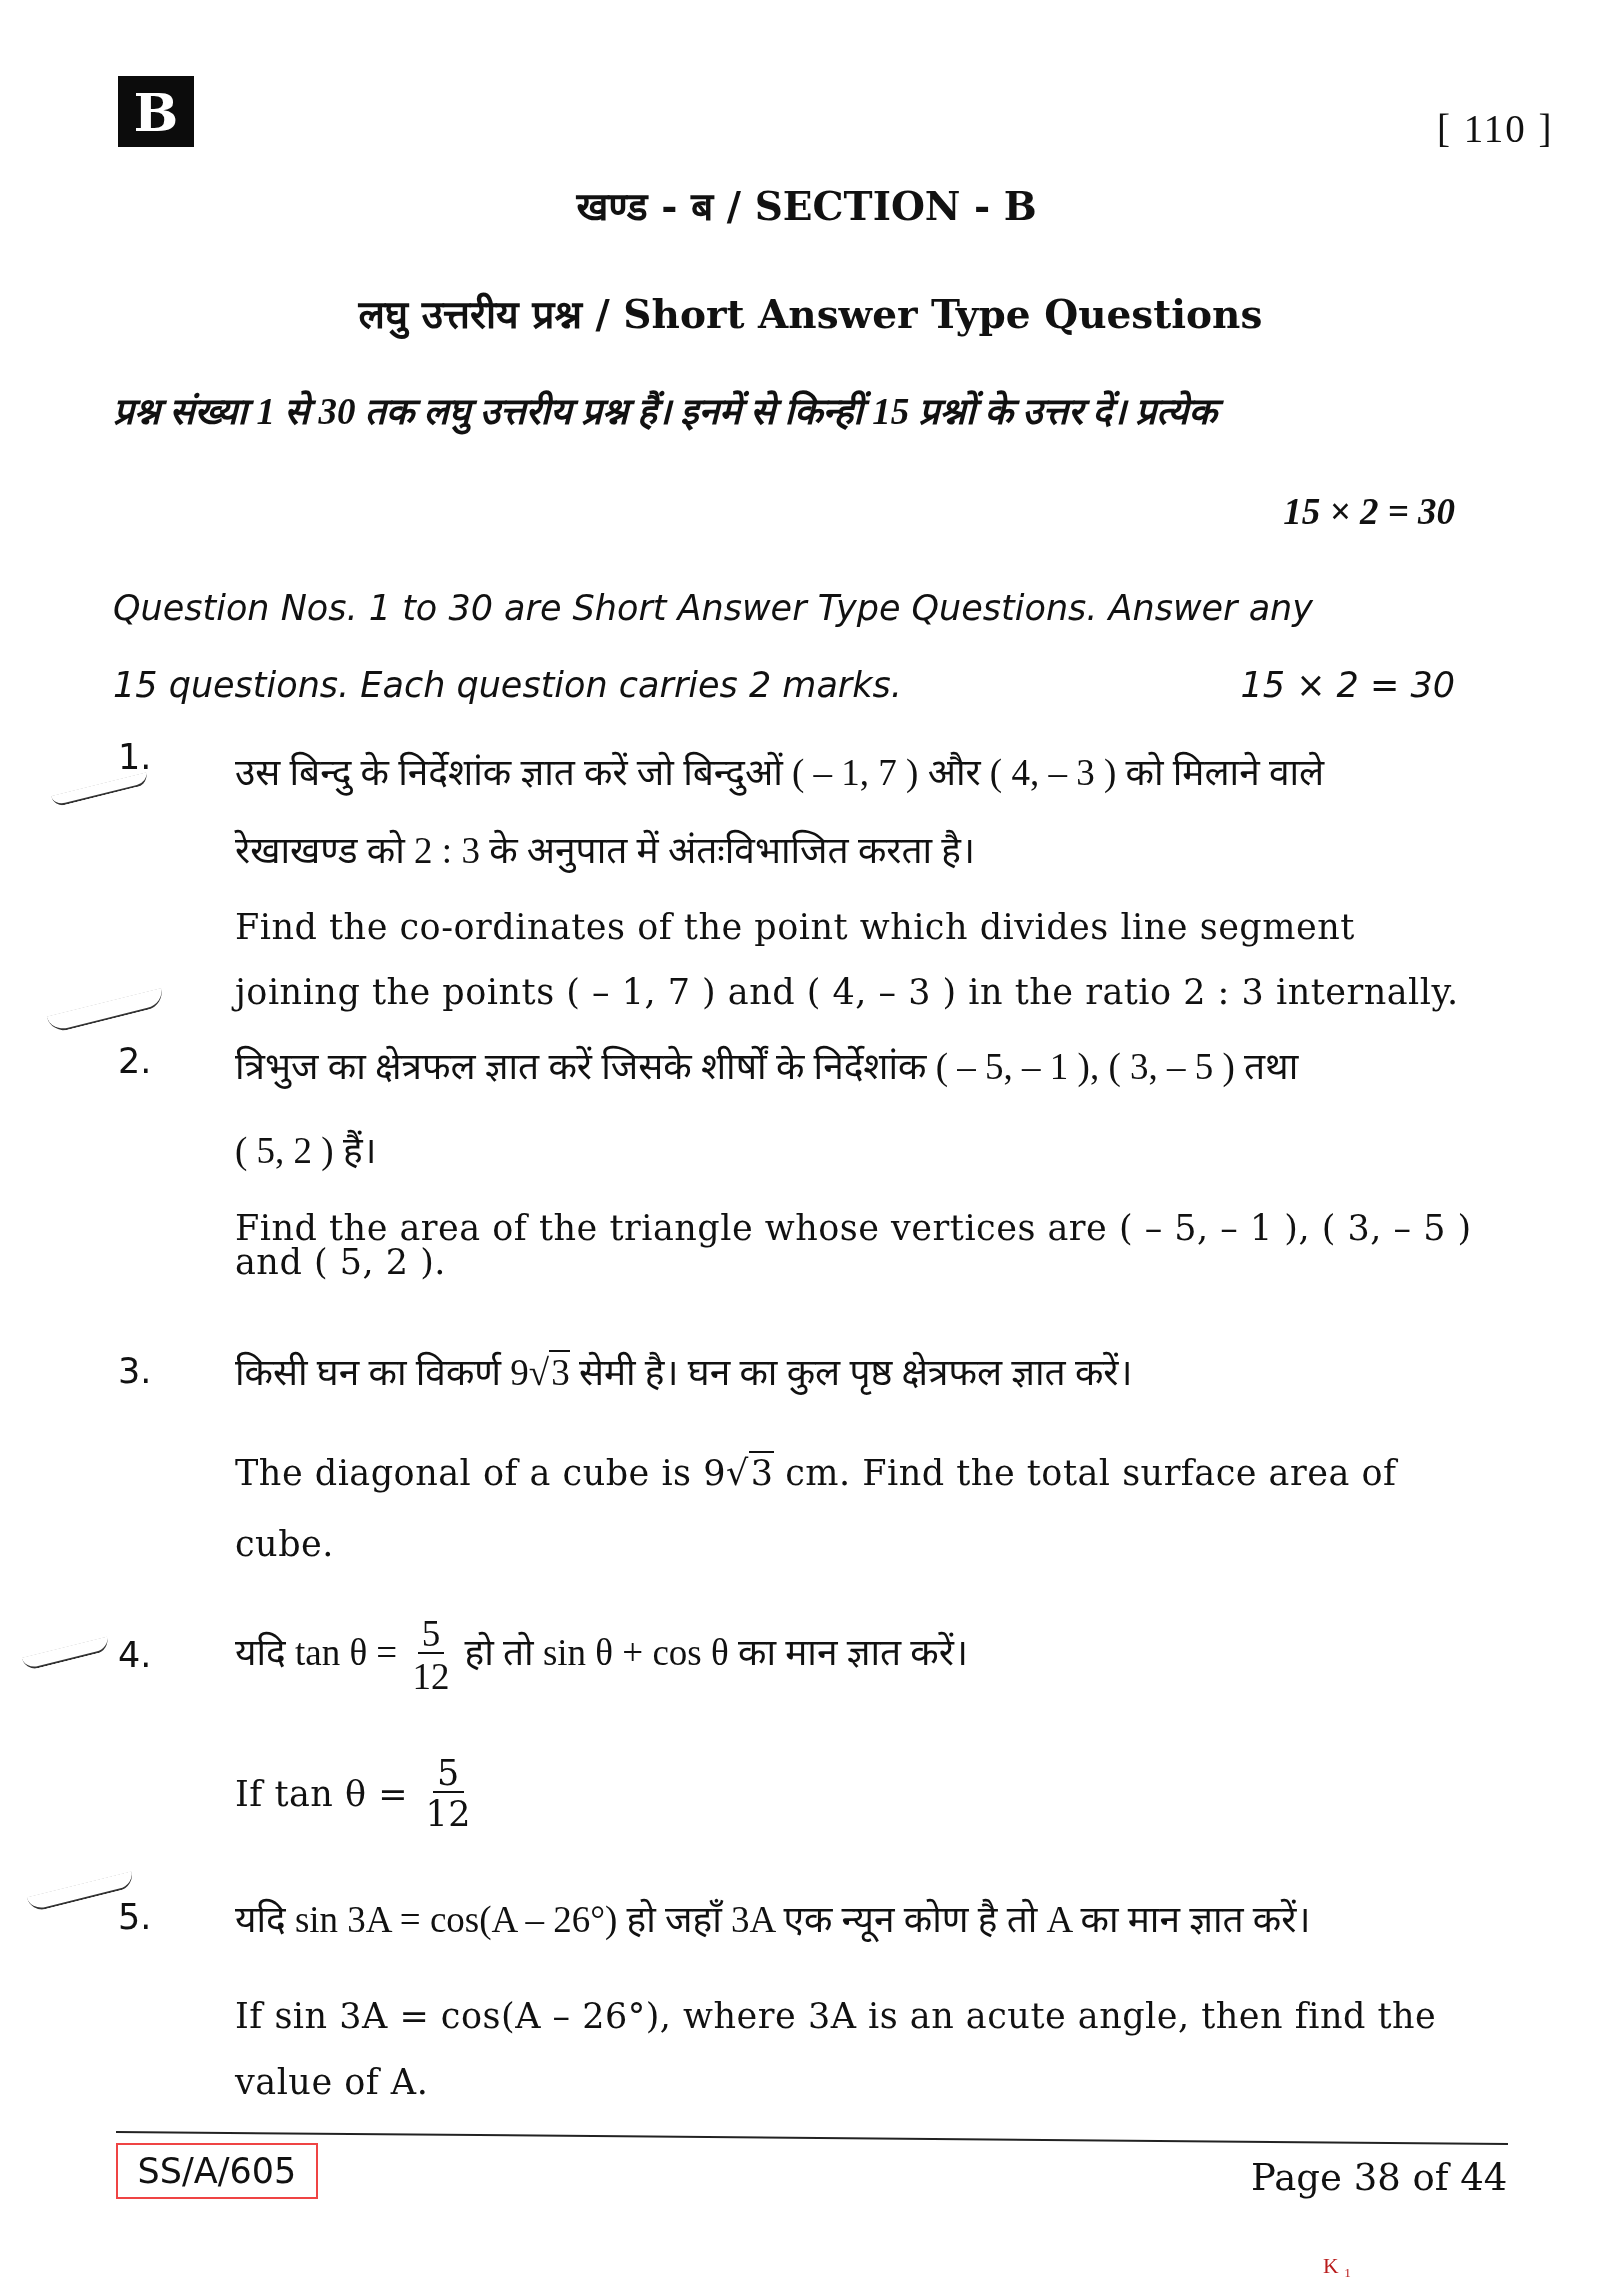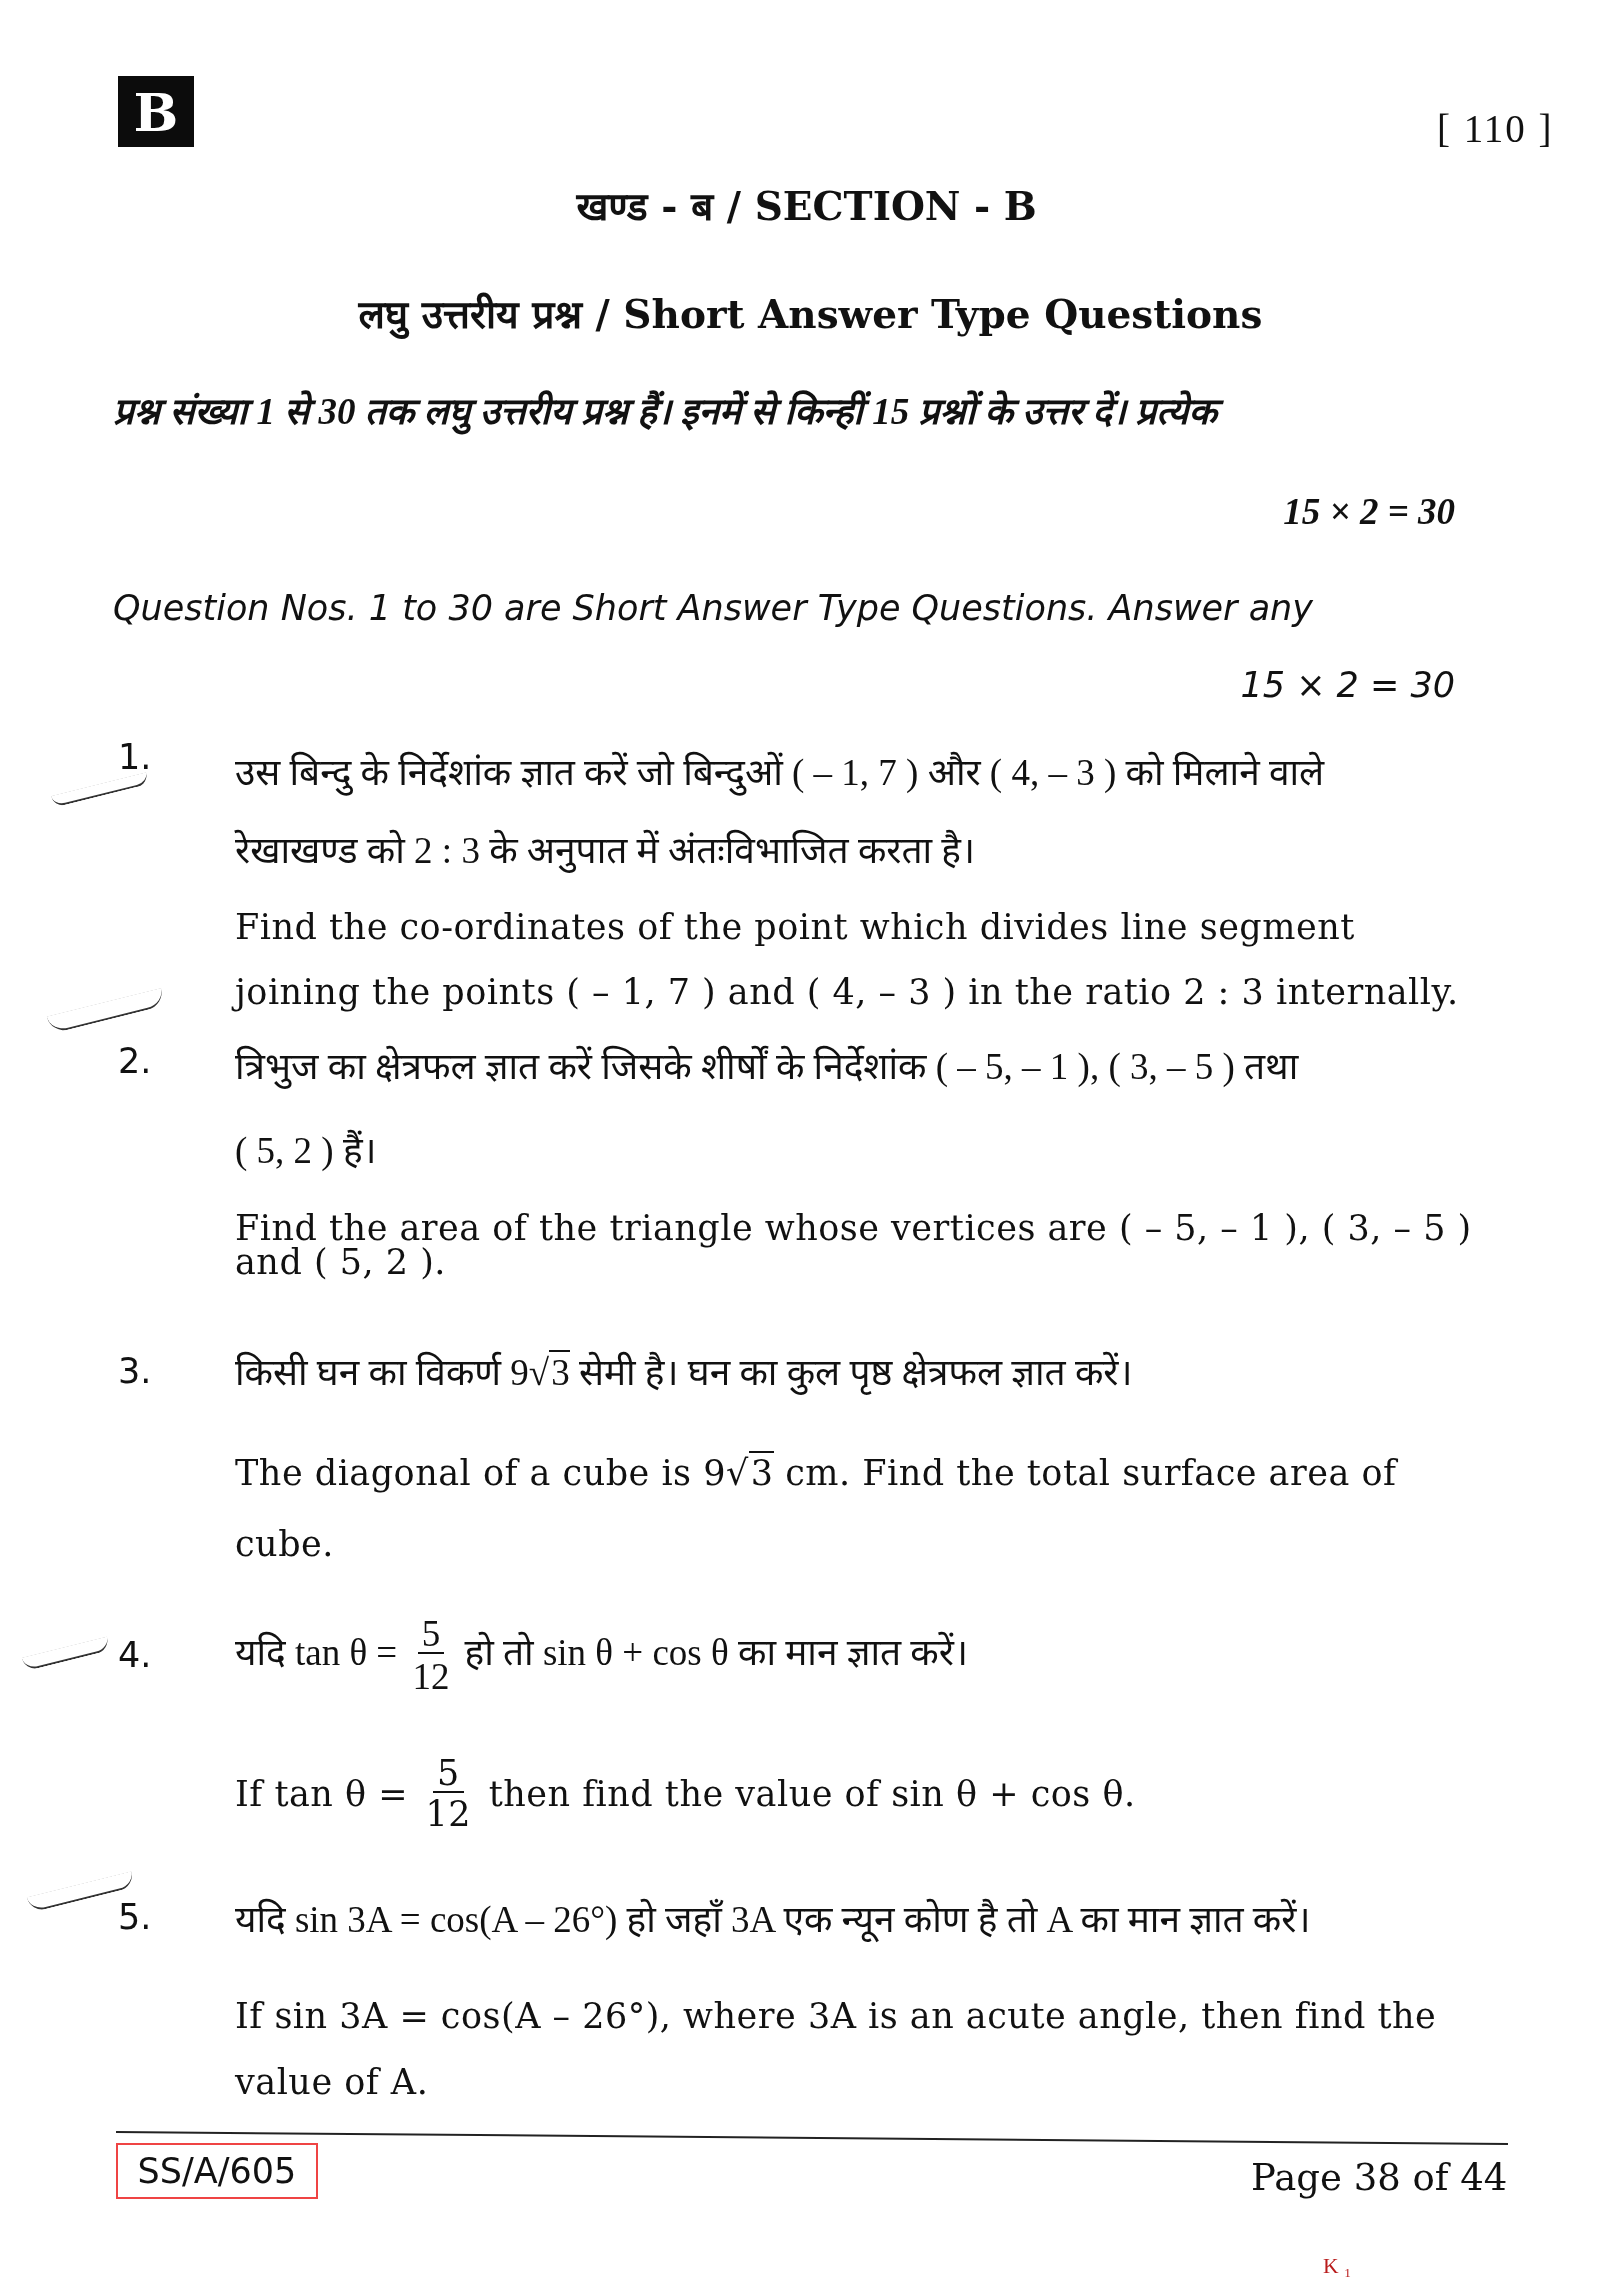--- a/index.html
+++ b/index.html
@@ -62,20 +62,21 @@
 <div class="page-code">[ 110 ]</div>
 <div class="section-title">खण्ड - ब / SECTION - B</div>
 <div class="sub-title">लघु उत्तरीय प्रश्न / Short Answer Type Questions</div>
 
 <div class="instr" style="top:384px;">प्रश्न संख्या 1 से 30 तक लघु उत्तरीय प्रश्न हैं। इनमें से किन्हीं 15 प्रश्नों के उत्तर दें। प्रत्येक</div>
 <div class="instr" style="top:490px;">
   <span class="marks">15 × 2 = 30</span>
 </div>
 <div class="instr instr-en" style="top:588px;">Question Nos. 1 to 30 are Short Answer Type Questions. Answer any</div>
 <div class="instr instr-en" style="top:665px;">
+  <span>15 questions. Each question carries 2 marks.</span>
   <span class="marks">15 × 2 = 30</span>
 </div>
 
 <div class="q-num" style="top:737px;">1.</div>
 <div class="tick" style="left:51px;top:784px;width:98px;height:9.8px;"></div>
 <div class="q-line" style="top:735px;margin-top:10px;">उस बिन्दु के निर्देशांक ज्ञात करें जो बिन्दुओं ( – 1, 7 ) और ( 4, – 3 ) को मिलाने वाले</div>
 <div class="q-line" style="top:823px;">रेखाखण्ड को 2 : 3 के अनुपात में अंतःविभाजित करता है।</div>
 <div class="q-line en" style="top:907px;">Find the co-ordinates of the point which divides line segment</div>
 <div class="q-line en" style="top:972px;">joining the points ( – 1, 7 ) and ( 4, – 3 ) in the ratio 2 : 3 internally.</div>
 
@@ -104,21 +105,20 @@
       <span class="den">12</span>
     </span>
   <span> हो तो sin θ + cos θ का मान ज्ञात करें।</span>
 </div>
 <div class="q-line en" style="top:1756px;">
   <span>If tan θ =</span>
   <span class="frac">
       <span class="num">5</span>
       <span class="den">12</span>
     </span>
-  <span>then find the value of sin θ + cos θ.</span>
 </div>
 
 <div class="tick" style="left:27.4px;top:1884px;width:108px;height:13.7px;"></div>
 <div class="q-num" style="top:1897px;">5.</div>
 <div class="q-line" style="top:1892px;">यदि sin 3A = cos(A – 26°) हो जहाँ 3A एक न्यून कोण है तो A का मान ज्ञात करें।</div>
 <div class="q-line en" style="top:1996px;">If sin 3A = cos(A – 26°), where 3A is an acute angle, then find the</div>
 <div class="q-line en" style="top:2062px;">value of A.</div>
 
 <div class="footer-rule"></div>
 <div class="footer-code">SS/A/605</div>

